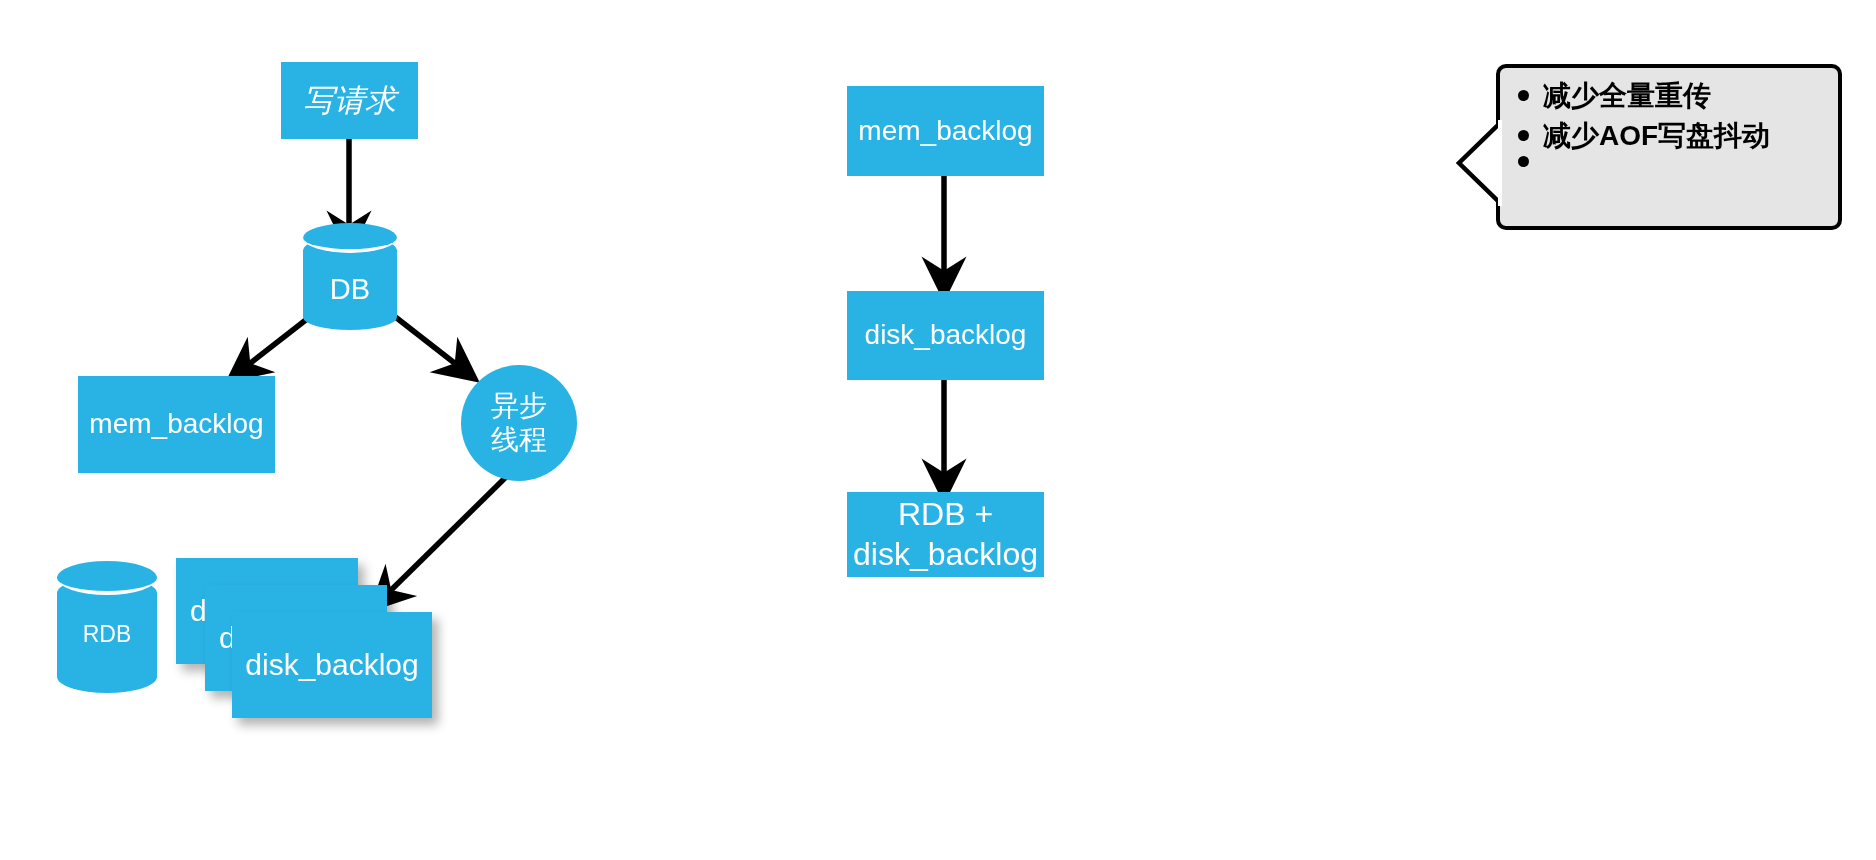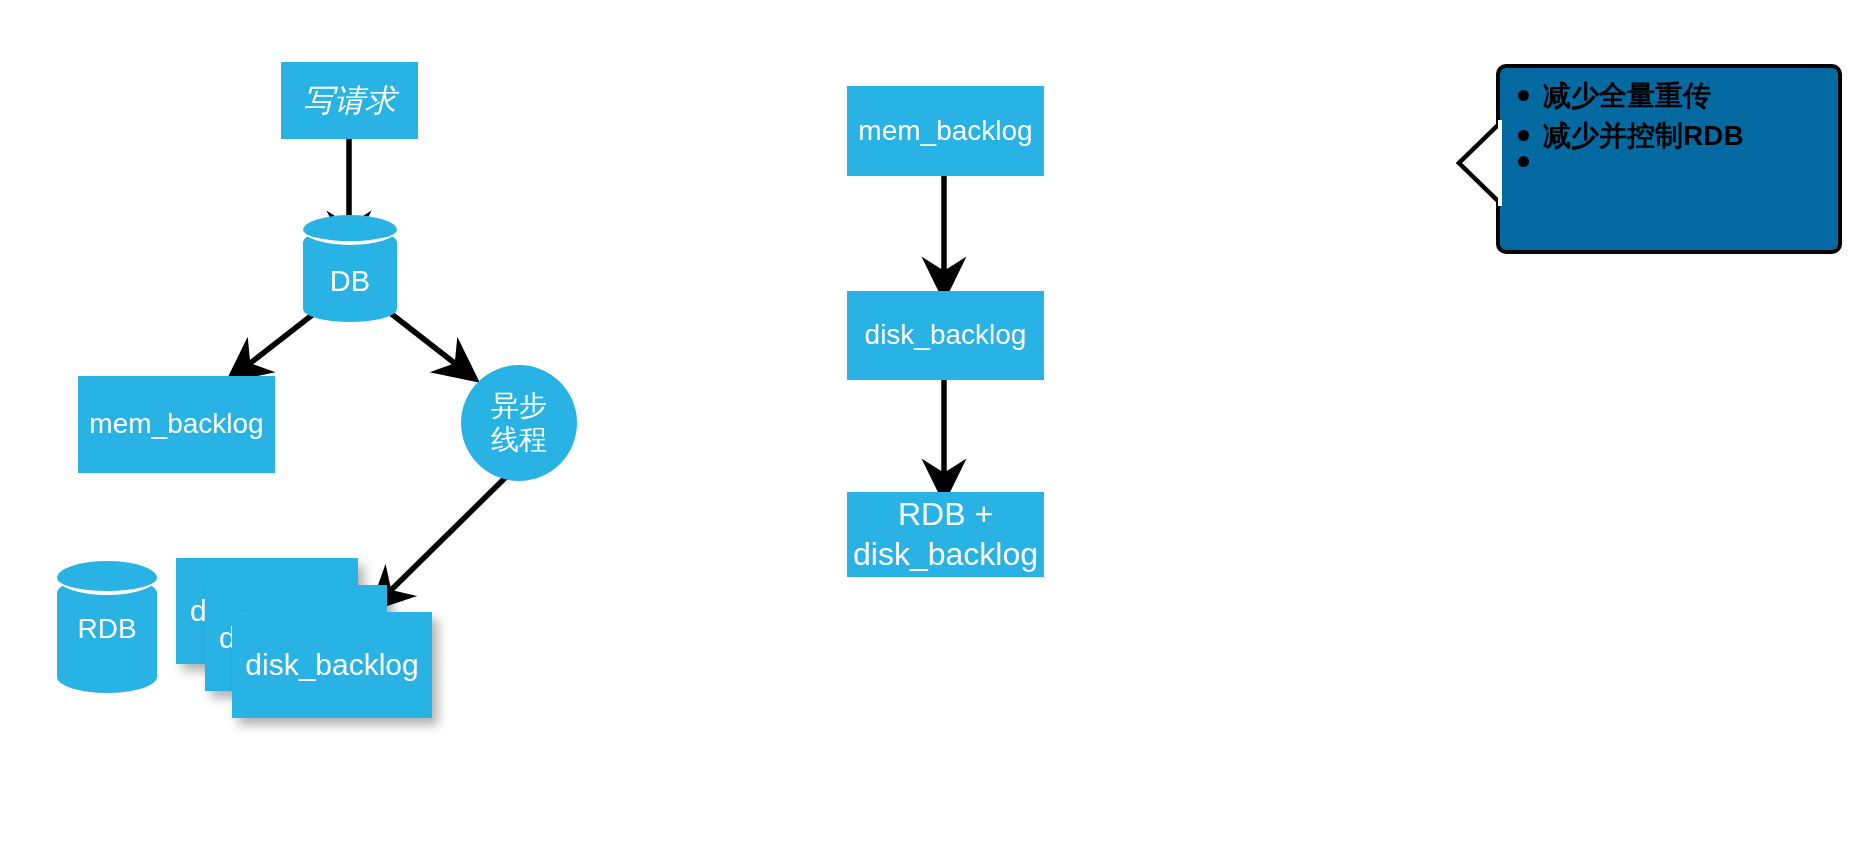--- a/index.html
+++ b/index.html
@@ -76,24 +76,24 @@
     height: 860px;
     pointer-events: none;
   }
 
   
   #callout {
     position: absolute;
     left: 1496px;
     top: 64px;
     width: 346px;
-    height: 190px;
+    height: 166px;
     border: 4px solid #000000;
     border-radius: 10px;
-    background: #0369a1;
+    background: #e5e5e5;
     box-sizing: border-box;
   }
   #callout-tail {
     position: absolute;
     left: -44px;
     top: 52px;
     width: 46px;
     height: 86px;
   }
   #callout ul {
@@ -140,35 +140,35 @@
 
     <line x1="506" y1="477" x2="381" y2="600" stroke="#000000" stroke-width="5.5" marker-end="url(#ah)"></line>
 
     <line x1="944" y1="176" x2="944" y2="285" stroke="#000000" stroke-width="5.5" marker-end="url(#ah)"></line>
 
     <line x1="944" y1="380" x2="944" y2="487" stroke="#000000" stroke-width="5.5" marker-end="url(#ah)"></line>
   </svg>
 
   <div class="node rect" style="left:281px; top:62px; width:137px; height:77px; font-size:31px;font-style:italic;">写请求</div>
 
-  <div class="cyl" style="left:303px; top:215px; width:94px; height:107px;">
+  <div class="cyl" style="left:303px; top:223px; width:94px; height:107px;">
     <div class="cyl-body" style="top:14px; height:93px;"></div>
     <div class="cyl-top" style="height:30px;"></div>
     <div class="cyl-label" style="top:50px; font-size:29px;">DB</div>
   </div>
 
   <div class="node rect" style="left:78px; top:376px; width:197px; height:97px; font-size:28px;">mem_backlog</div>
 
   <div class="node circle" style="left:461px; top:365px; width:116px; height:116px; font-size:28px;">异步
 线程</div>
 
   <div class="cyl" style="left:57px; top:561px; width:100px; height:132px;">
     <div class="cyl-body" style="top:16px; height:116px;"></div>
     <div class="cyl-top" style="height:34px;"></div>
-    <div class="cyl-label" style="top:52px; font-size:28px;">RDB</div>
+    <div class="cyl-label" style="top:60px; font-size:23px;">RDB</div>
   </div>
 
   <div class="node rect card" style="left:176px; top:558px; width:182px; height:106px; font-size:30px;
               justify-content:flex-start; padding-left:14px; z-index:2;">disk_backlog</div>
 
   <div class="node rect card" style="left:205px; top:585px; width:182px; height:106px; font-size:30px;
               justify-content:flex-start; padding-left:14px; z-index:3;">disk_backlog</div>
 
   <div class="node rect card" style="left:232px; top:612px; width:200px; height:106px; font-size:30px; z-index:4;">disk_backlog</div>
 
@@ -184,21 +184,21 @@
       <path d="M45,2 L3,43 L45,84" fill="#ffffff" stroke="#000000" stroke-width="4.5" stroke-linejoin="miter" stroke-linecap="butt"></path>
       <rect x="42" y="0" width="6" height="86" fill="#ffffff"></rect>
     </svg>
     <ul>
       <li>
         <span class="bullet"></span>
         <span>减少全量重传</span>
       </li>
       <li>
         <span class="bullet"></span>
-        <span>减少并控制RDB</span>
+        <span>减少AOF写盘抖动</span>
       </li>
       <li>
         <span class="bullet"></span>
       </li>
     </ul>
   </div>
 
 </div>
 
 </body></html>

